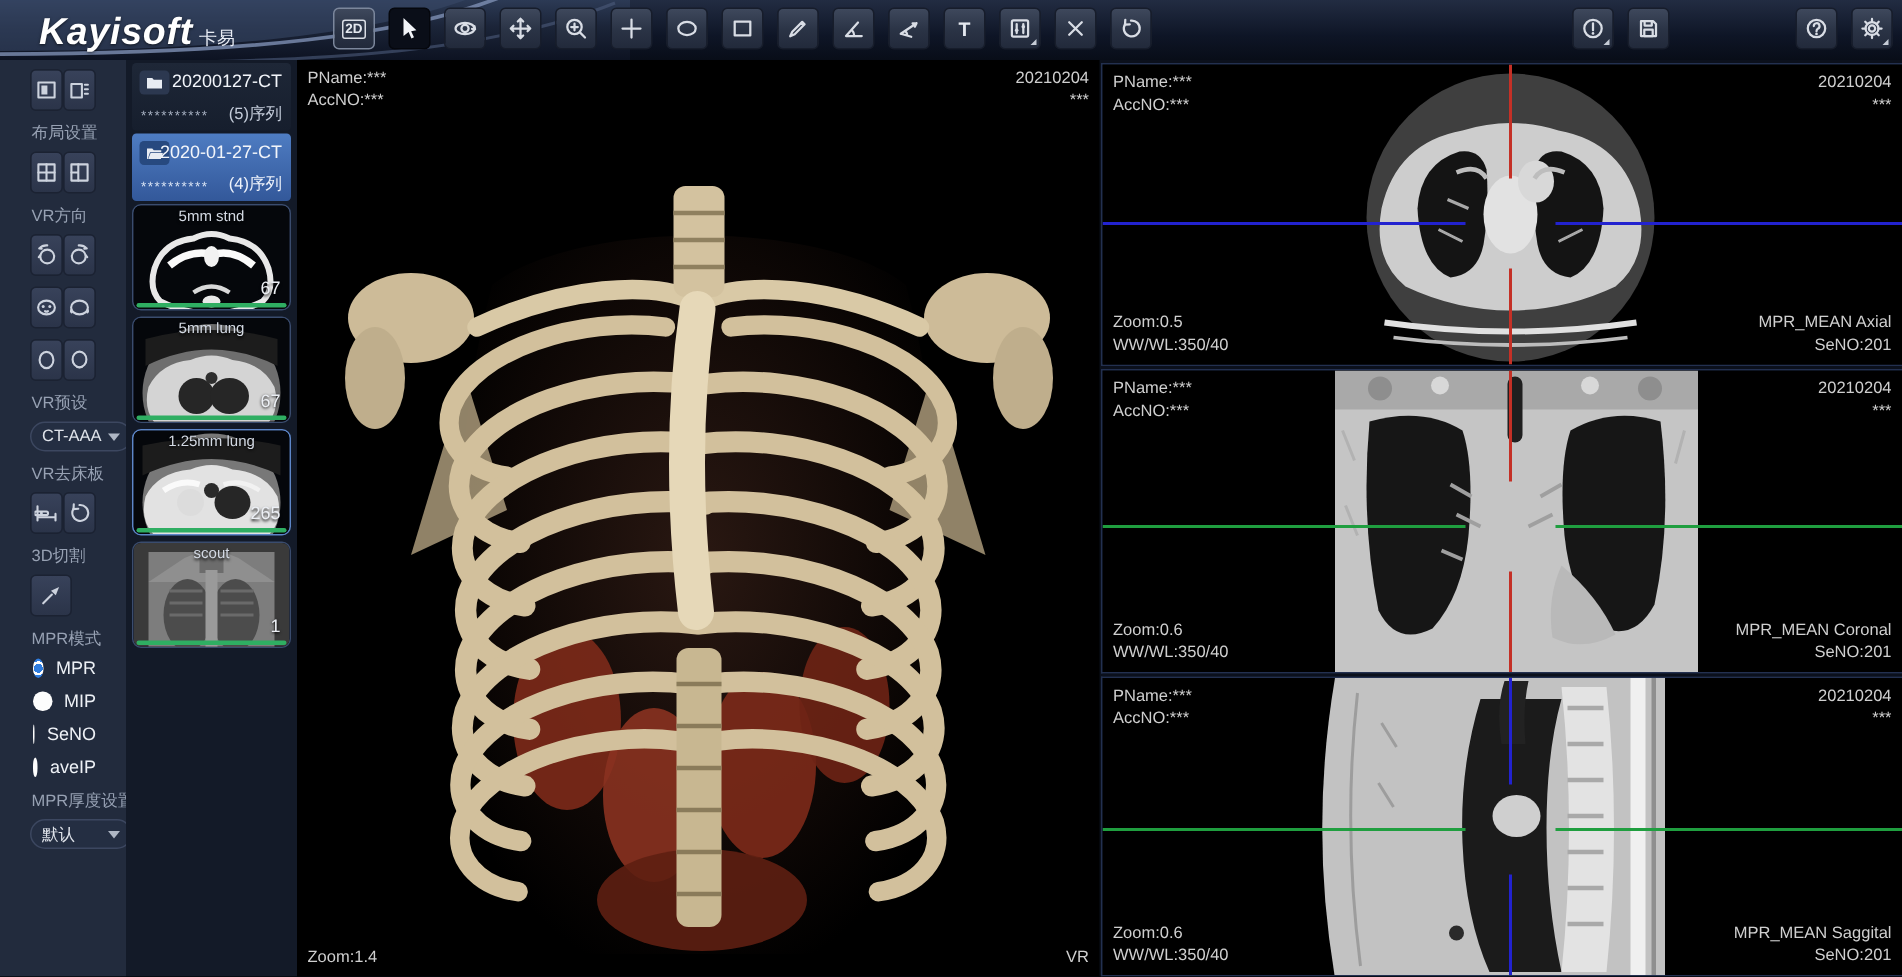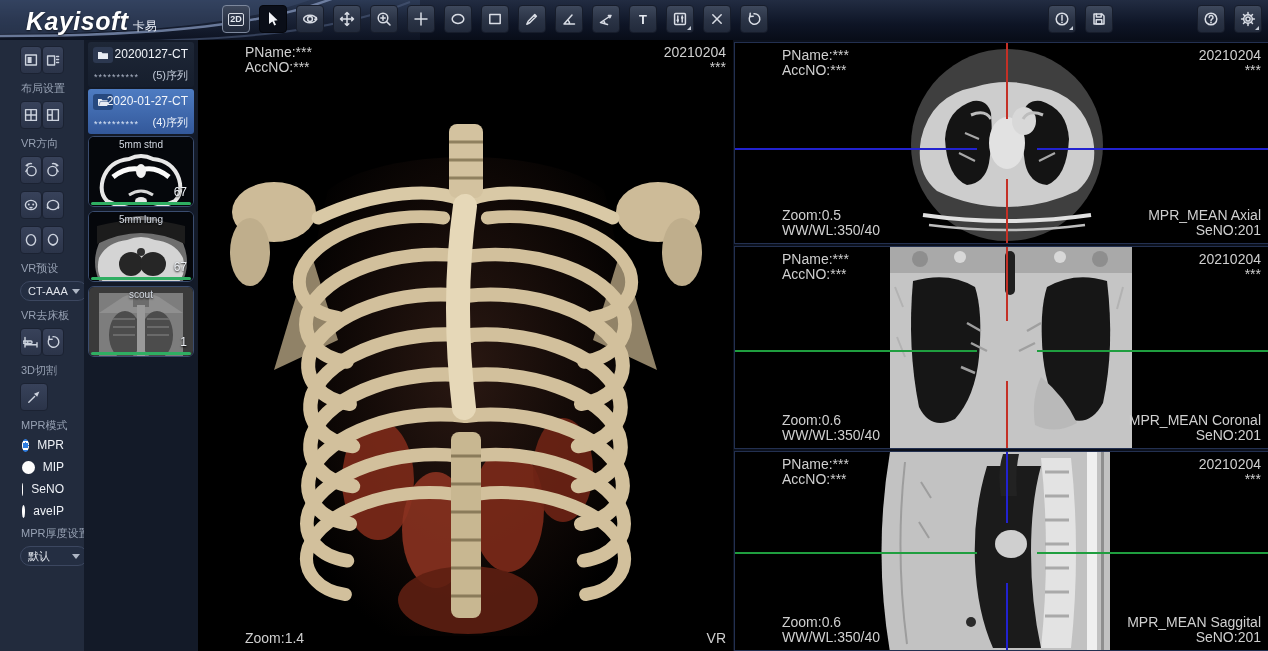--- a/index.html
+++ b/index.html
@@ -79,21 +79,21 @@
     background:#2fae62; border-radius:2px; z-index:3; }
   .thumb svg { position:absolute; left:0; top:0; }
 
   
   .view { position:absolute; background:#000; overflow:hidden; }
   .vr-view   { left:198px; top:40px;  width:535px; height:611px; }
   .mpr       { left:734px; width:534px; border:1px solid #233050; border-right:none; }
   .mpr-axial    { top:42px;  height:202px; }
   .mpr-coronal  { top:246px; height:203px; }
   .mpr-sagittal { top:451px; height:200px; }
-  .ov { position:absolute; font-size:14px; color:#cfcfcf; line-height:15px; z-index:5;margin-left:40px; }
+  .ov { position:absolute; font-size:11px; color:#cfcfcf; line-height:15px; z-index:5; }
   .ov-tl { left:7px; top:5px; }
   .ov-tr { right:7px; top:5px; text-align:right; }
   .ov-bl { left:7px; bottom:5px; }
   .ov-br { right:7px; bottom:5px; text-align:right; }
   .xline { position:absolute; z-index:4; }
   .h-seg { height:2px; } .v-seg { width:2px; }
   .c-red { background:#c43026; } .c-blue { background:#2222cf; } .c-green { background:#1f9e3f; }
   .view svg.scan { position:absolute; left:0; top:0; z-index:1; }
 </style>
 </head>
@@ -408,20 +408,37 @@
         <path d="M10,46 Q18,30 38,28 Q52,22 66,28 Q86,30 94,46 Q98,62 88,72 Q70,82 52,82 Q34,82 16,72 Q6,62 10,46 Z" fill="#d4d4d4"></path>
         <circle cx="42" cy="52" r="12" fill="#262626"></circle>
         <ellipse cx="64" cy="52" rx="13" ry="12" fill="#262626"></ellipse>
         <circle cx="52" cy="40" r="4" fill="#2e2e2e"></circle>
         <path d="M14,84 Q52,92 90,84" fill="none" stroke="#cfcfcf" stroke-width="2.5"></path>
       </svg>
       <span class="thumb-num">67</span>
       <span class="thumb-bar"></span>
     </div>
 
+    <div class="thumb sel">
+      <span class="thumb-label">1.25mm lung</span>
+      <svg width="104" height="98" viewBox="0 0 104 98">
+        <rect width="104" height="98" fill="#05070b"></rect>
+        <circle cx="52" cy="48" r="46" fill="#787878"></circle>
+        <path d="M6,30 Q52,8 98,30 L98,10 Q52,0 6,10 Z" fill="#1c1c1c"></path>
+        <path d="M8,44 Q16,28 38,26 Q52,20 66,26 Q88,28 96,44 Q100,60 90,70 Q70,80 52,80 Q34,80 14,70 Q4,60 8,44 Z" fill="#e2e2e2"></path>
+        <circle cx="38" cy="48" r="9" fill="#dcdcdc"></circle>
+        <circle cx="52" cy="40" r="5" fill="#2a2a2a"></circle>
+        <ellipse cx="66" cy="48" rx="12" ry="11" fill="#262626"></ellipse>
+        <path d="M20,40 Q32,32 44,36" fill="none" stroke="#fafafa" stroke-width="4"></path>
+        <path d="M84,40 Q72,32 60,36" fill="none" stroke="#f2f2f2" stroke-width="3"></path>
+        <path d="M12,84 Q52,92 92,84 M14,90 Q52,97 90,90" fill="none" stroke="#cfcfcf" stroke-width="2"></path>
+      </svg>
+      <span class="thumb-num">265</span>
+      <span class="thumb-bar"></span>
+    </div>
 
     <div class="thumb">
       <span class="thumb-label">scout</span>
       <svg width="104" height="98" viewBox="0 0 104 98">
         <rect width="104" height="98" fill="#3a3a3a"></rect>
         <rect x="10" y="6" width="84" height="88" fill="#7d7d7d"></rect>
         <path d="M10,26 L34,10 L44,6 H60 L70,10 L94,26" fill="#8f8f8f"></path>
         <rect x="44" y="6" width="16" height="14" fill="#6c6c6c"></rect>
         <ellipse cx="36" cy="48" rx="16" ry="24" fill="#4c4c4c"></ellipse>
         <ellipse cx="68" cy="48" rx="16" ry="24" fill="#4c4c4c"></ellipse>

